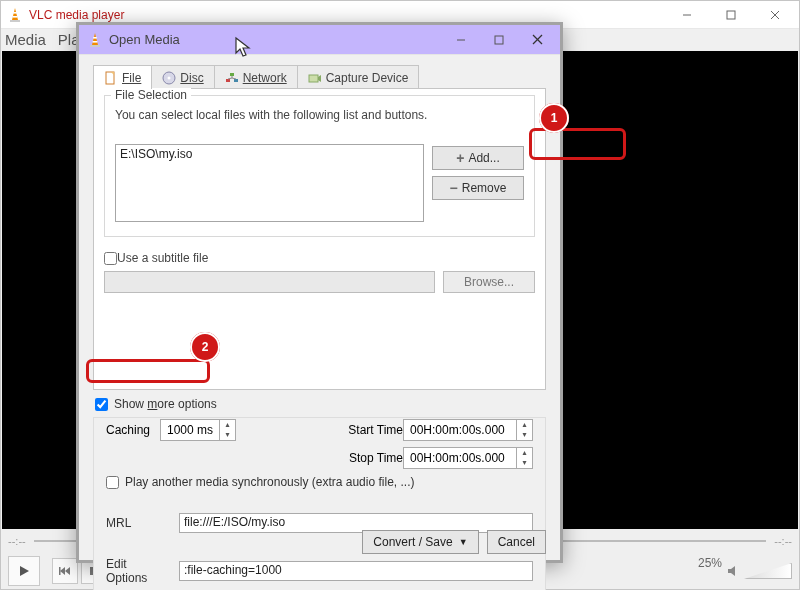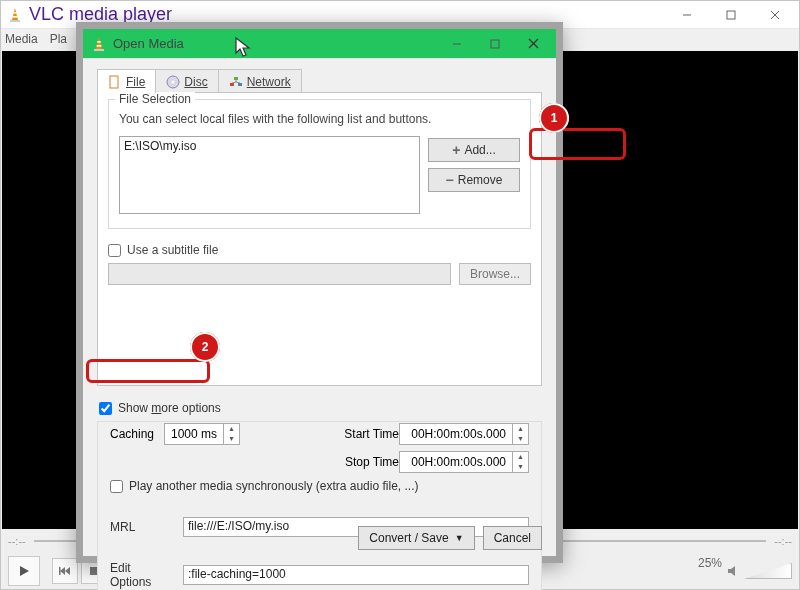--- a/index.html
+++ b/index.html
@@ -2,75 +2,75 @@
 <html><head>
 <meta charset="utf-8">
 <style>
   * { box-sizing: border-box; margin: 0; padding: 0; font-family: "Segoe UI", Tahoma, sans-serif; font-size: 12px; }
   body { width: 800px; height: 590px; overflow: hidden; position: relative; background: #fff; }
 
   
   .main-window { position: absolute; left:0; top:0; width:800px; height:590px; border:1px solid #c5c5c5; background:#f0f0f0; }
   .main-titlebar { height:28px; background:#fff; display:flex; align-items:center; padding:0 2px 0 6px; border-bottom:1px solid #e8e8e8;}
   .main-titlebar .vlc-cone { width:16px; height:16px; margin-right:6px; }
-  .main-titlebar .title { flex:1; color:#4c1d95; font-size:18px;}
+  .main-titlebar .title { flex:1; color:#b91c1c; font-size:12px;}
   .main-titlebar .winbtn { width:44px; height:28px; display:flex; align-items:center; justify-content:center; color:#666;}
   .main-menu { height:20px; display:flex; align-items:center; padding-left:4px; background:#f0f0f0; color:#555;}
-  .main-menu span { margin-right:12px; font-size:12px;}
+  .main-menu span { margin-right:12px; font-size:15px;}
   .video-area { position:absolute; left:1px; top:50px; right:1px; height:479px; background:#000; }
   .bottom-bar1 { position:absolute; left:1px; right:1px; top:528px; height:24px; display:flex; align-items:center; padding:0 6px; background:#efefef;}
   .bottom-bar1 .time { color:#999; font-size:11px;}
   .bottom-bar1 .slider { flex:1; height:6px; margin:0 8px; position:relative;}
   .bottom-bar1 .slider::before { content:""; position:absolute; left:0; right:0; top:2px; height:2px; background:#bbb;}
   .bottom-bar2 { position:absolute; left:1px; right:1px; top:552px; height:36px; display:flex; align-items:center; padding:0 6px; background:#efefef; gap:3px;}
   .pb { width:26px; height:26px; border:1px solid #c9c9c9; background:#fafafa; display:flex; align-items:center; justify-content:center; color:#666;}
   .pb.big { width:32px; height:30px;}
   .sep { width:6px;}
   .vol { margin-left:auto; display:flex; align-items:center; gap:4px;}
   .vol .tri { width:48px; height:16px; border:1px solid #bbb; background:linear-gradient(to right,#ddd 0,#fff 100%); clip-path: polygon(0 100%, 100% 0, 100% 100%);}
   .vol .pct { color:#666; font-size:12px; position:relative; top:-8px;}
   .hidden-row { position:absolute; left:6px; top:545px; display:flex; gap:4px;}
   .tiny { width:20px; height:18px; border:1px solid #ccc; background:#fff; display:flex; align-items:center; justify-content:center; color:#aaa;}
 
   
-  .dialog { position:absolute; left:76px; top:22px; width:487px; height:541px; background:#22c55e; border:7px solid #a3a3a3; box-shadow:0 4px 20px rgba(0,0,0,0.35);}
+  .dialog { position:absolute; left:76px; top:22px; width:487px; height:541px; background:#c4b5fd; border:3px solid #a3a3a3; box-shadow:0 4px 20px rgba(0,0,0,0.35);}
   .dlg-titlebar { height:30px; display:flex; align-items:center; padding:0 4px 0 8px; border-bottom:1px solid #e5e5e5;}
   .dlg-titlebar .vlc-cone { width:16px; height:16px; margin-right:6px;}
   .dlg-titlebar .title { flex:1; color:#444; font-size:13px;}
   .dlg-titlebar .winbtn { width:38px; height:28px; display:flex; align-items:center; justify-content:center; color:#555;}
   .dlg-body { position:absolute; top:30px; left:0; right:0; bottom:0; background:#f0f0f0;}
 
   
   .tabbar { position:absolute; left:14px; top:10px; display:flex; height:24px;}
   .tab { display:flex; align-items:center; gap:4px; padding:0 10px; border:1px solid #c5c5c5; border-bottom:none; background:#ececec; color:#444; position:relative; margin-right:-1px;}
   .tab.active { background:#fff; z-index:2;}
   .tab .ticon { width:14px; height:14px; }
   .tab .ul { text-decoration: underline; }
   .tabpage { position:absolute; left:14px; right:14px; top:33px; bottom:170px; border:1px solid #c5c5c5; background:#fff; padding:6px 10px 10px 10px;}
   .fileselection { border:1px solid #d8d8d8; padding:6px 10px 14px 10px; position:relative;}
   .fs-legend { position:absolute; top:-8px; left:6px; background:#fff; padding:0 4px; color:#444;}
-  .fs-desc { color:#444; margin:6px 0 10px 0;}
+  .fs-desc { color:#444; margin:6px 0 22px 0;}
   .fs-row { display:flex; gap:8px;}
   .filelist { flex:1; height:78px; border:1px solid #a6a6a6; background:#fff; padding:2px 4px; color:#222;}
   .film-col { width:92px; display:flex; flex-direction:column; gap:6px; padding-top:2px;}
   .btn { height:24px; border:1px solid #a6a6a6; background:#e7e7e7; display:flex; align-items:center; justify-content:center; gap:4px; color:#333; padding:0 6px;}
   .btn .plus { color:#6a6a6a; font-weight:bold; font-size:14px; line-height:14px;}
   .btn .minus { color:#6a6a6a; font-weight:bold; font-size:14px; line-height:14px;}
   .subtitles { margin-top:14px; }
-  .chk { display:flex; align-items:center; gap:6px; color:#444;}
+  .chk { display:flex; align-items:center; gap:0; color:#444;}
   .chk input { width:13px; height:13px;}
   .sub-row { display:flex; gap:8px; margin-top:6px;}
   .sub-row .txt { flex:1; height:22px; border:1px solid #bcbcbc; background:#e9e9e9;}
-  .sub-row .browse { width:72px; height:22px; border:1px solid #bcbcbc; background:#ececec; color:#777; display:flex; align-items:center; justify-content:center;}
+  .sub-row .browse { width:92px; height:22px; border:1px solid #bcbcbc; background:#ececec; color:#777; display:flex; align-items:center; justify-content:center;}
 
   
   .smo { position:absolute; left:16px; top:342px; display:flex; align-items:center; gap:6px; color:#333;}
   .lowerpanel { position:absolute; left:14px; right:14px; top:362px; border:1px solid #ddd; background:#f0f0f0; padding:1px 12px 12px 12px;}
   .spin { display:flex; align-items:center; border:1px solid #aaa; background:#fff; height:22px;}
-  .spin .sval { padding:0 6px; min-width:58px; text-align:right;}
+  .spin .sval { padding:0 6px; min-width:58px; }
   .spin .sbtns { width:16px; display:flex; flex-direction:column; border-left:1px solid #aaa;}
   .spin .sbtns div { height:10px; font-size:8px; text-align:center; line-height:10px; color:#555;}
   .spin.wide .sval { min-width:112px;}
   .chk2 { display:flex; align-items:center; gap:6px; color:#333; margin-bottom:10px;}
   .textrow { display:flex; align-items:center; gap:8px; margin-bottom:8px;margin-top:24px;}
   .textrow label { width:65px; color:#333;}
   .textrow .txtin { flex:1; height:20px; border:1px solid #aaa; background:#fff; padding:1px 4px; color:#222;}
   .cachlbl { width:54px; }
   .startlbl { width:64px; text-align:right; }
   .row1 { display:flex; align-items:center; margin-bottom:6px;}
@@ -256,20 +256,27 @@
       <div class="tab">
         <svg class="ticon" viewBox="0 0 14 14">
             <rect x="1" y="8" width="4" height="3" fill="#c44"></rect>
             <rect x="9" y="8" width="4" height="3" fill="#48a"></rect>
             <rect x="5" y="2" width="4" height="3" fill="#6a4"></rect>
             <line x1="7" y1="5" x2="7" y2="7" stroke="#888"></line>
             <line x1="3" y1="8" x2="7" y2="7" stroke="#888"></line>
             <line x1="11" y1="8" x2="7" y2="7" stroke="#888"></line>
           </svg>
         <span><span class="ul">Network</span></span>
+      </div>
+      <div class="tab">
+        <svg class="ticon" viewBox="0 0 14 14">
+            <rect x="1" y="4" width="9" height="7" fill="#cda" stroke="#8a6"></rect>
+            <polygon points="10,6 13,4 13,11 10,9" fill="#8a6"></polygon>
+          </svg>
+        <span>Capture Device</span>
       </div>
     </div>
 
     <div class="tabpage">
       <div class="fileselection">
         <div class="fs-legend">File Selection</div>
         <div class="fs-desc">You can select local files with the following list and buttons.</div>
         <div class="fs-row">
           <div class="filelist">
             <div>E:\ISO\my.iso</div>

